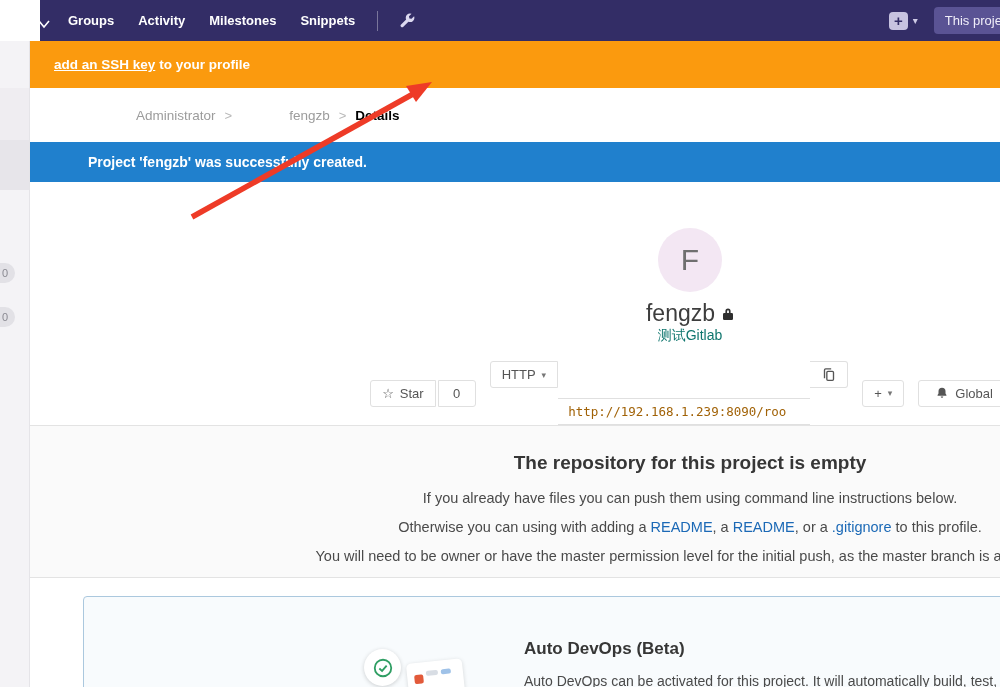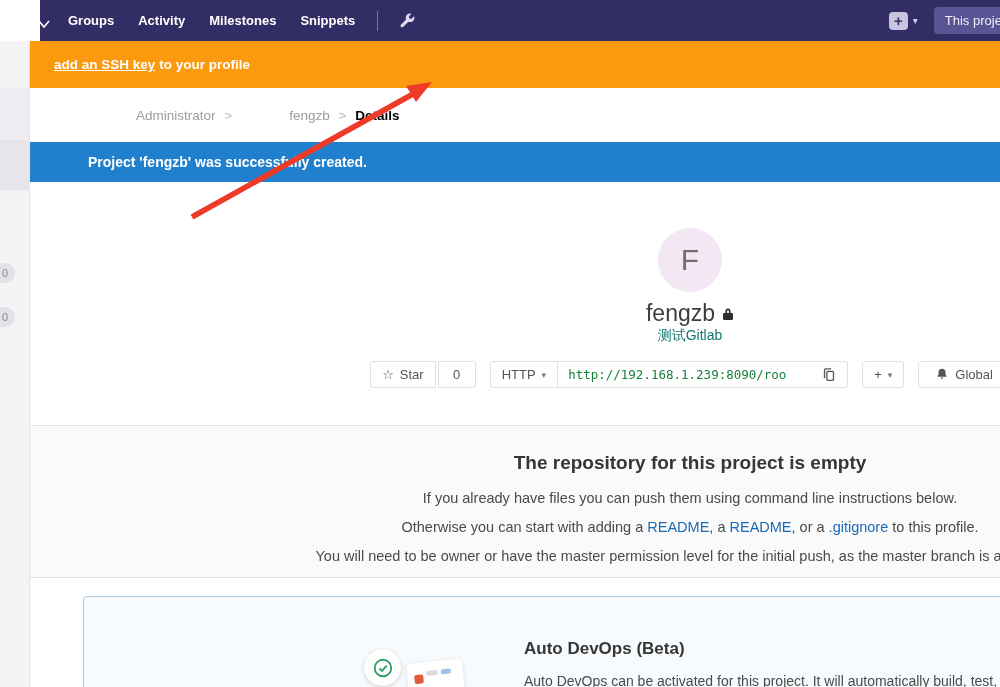--- a/index.html
+++ b/index.html
@@ -59,22 +59,22 @@
   .btn-group { display:flex; align-items:stretch; }
   .btn { display:inline-flex; align-items:center; justify-content:center; gap:6px; height:27px;
          background:#fff; border:1px solid #e0e0e0; color:#555; font-size:13px; padding:0 11px;
          cursor:pointer; white-space:nowrap; }
   .btn.first { border-radius:3px 0 0 3px; }
   .btn.last  { border-radius:0 3px 3px 0; border-left:none; }
   .btn.solo  { border-radius:3px; }
   .star-count { border-left:none; border-radius:0 3px 3px 0; margin-left:2px; border-left:1px solid #e0e0e0; min-width:38px; }
   .caret { font-size:9px; color:#777; }
   .url-field { display:flex; align-items:center; height:27px; border-top:1px solid #e0e0e0; border-bottom:1px solid #e0e0e0;
-               background:#fff; padding:0 10px; font-family:"DejaVu Sans Mono", monospace; font-size:12.5px; color:#15803d;
-               width:252px; overflow:hidden; white-space:nowrap; }
+               background:#fff; padding:0 10px; font-family:"DejaVu Sans Mono", monospace; font-size:12.5px; color:#a16207;
+               width:252px; overflow:hidden; white-space:nowrap;margin-top:37px; }
   .icon-svg { display:inline-flex; }
 
   
   .empty-band { height:153px; background:#fafafa; border-top:1px solid #e3e3e3; border-bottom:1px solid #e3e3e3;
                 text-align:center; padding-top:26px; overflow:hidden; }
   .empty-band h3 { font-size:19px; font-weight:700; color:#363636; margin-bottom:16px; white-space:nowrap; }
   .empty-band p { font-size:14.5px; color:#4a4a4a; margin-bottom:13px; white-space:nowrap; }
   .empty-band a { color:#1b69b6; cursor:pointer; }
 
   
@@ -206,21 +206,21 @@
               </svg>
             </span>
             <span>Global</span>
           </button>
         </div>
       </section>
 
       <section class="empty-band">
         <h3>The repository for this project is empty</h3>
         <p>If you already have files you can push them using command line instructions below.</p>
-        <p><span>Otherwise you can start with adding a </span><a>README</a><span>, a </span><a>README</a><span>, or a </span><a>.gitignore</a><span> to this profile.</span></p>
+        <p><span>Otherwise you can using with adding a </span><a>README</a><span>, a </span><a>README</a><span>, or a </span><a>.gitignore</a><span> to this profile.</span></p>
         <p>You will need to be owner or have the master permission level for the initial push, as the master branch is automatica</p>
       </section>
 
       <div class="devops-wrap">
         <div class="devops-box">
           <div class="illus">
             <div class="illus-circle">
               <svg width="22" height="22" viewBox="0 0 24 24" fill="none" stroke="#2f9e63" stroke-width="2">
                 <circle cx="12" cy="12" r="9"></circle>
                 <polyline points="8,12.5 11,15.2 16,9.5"></polyline>

